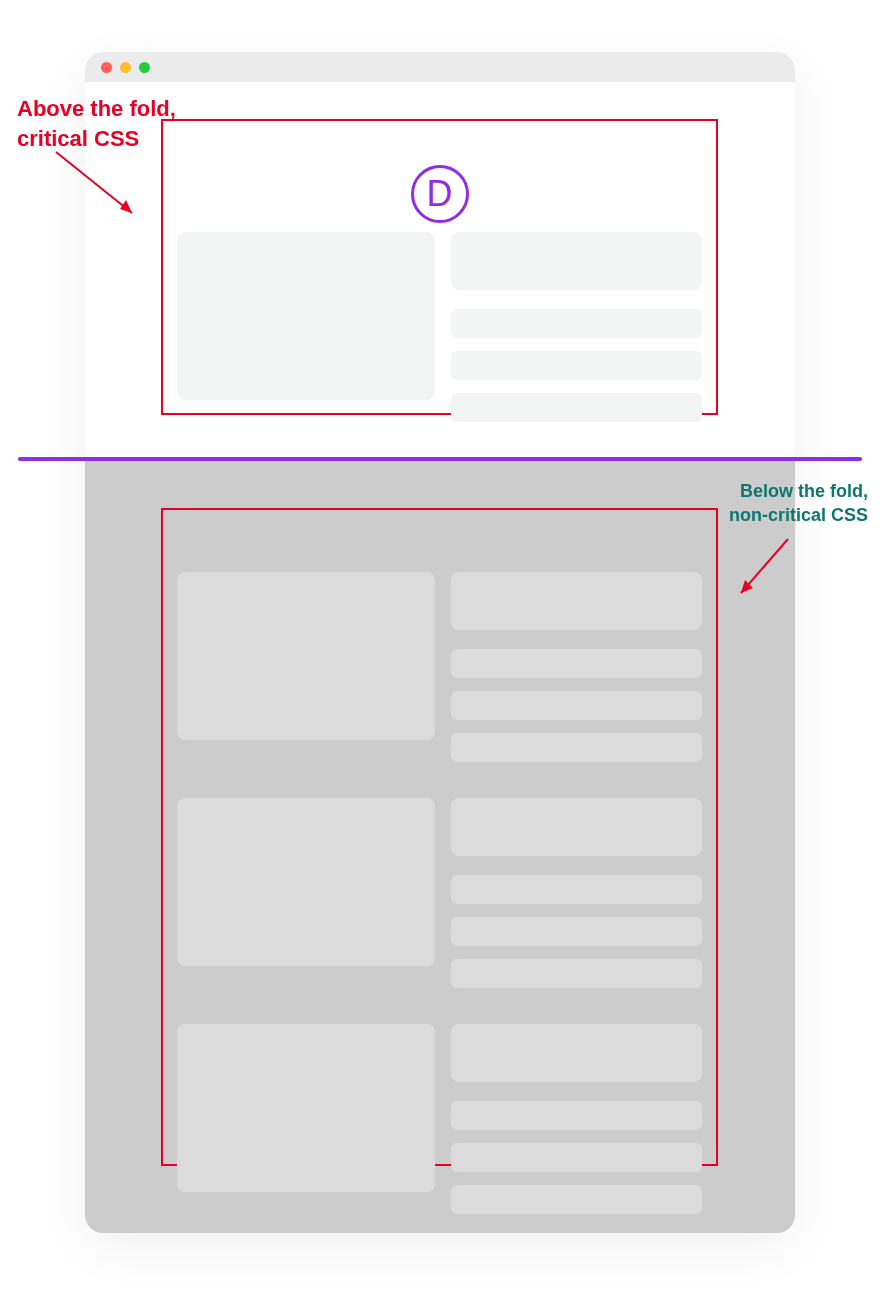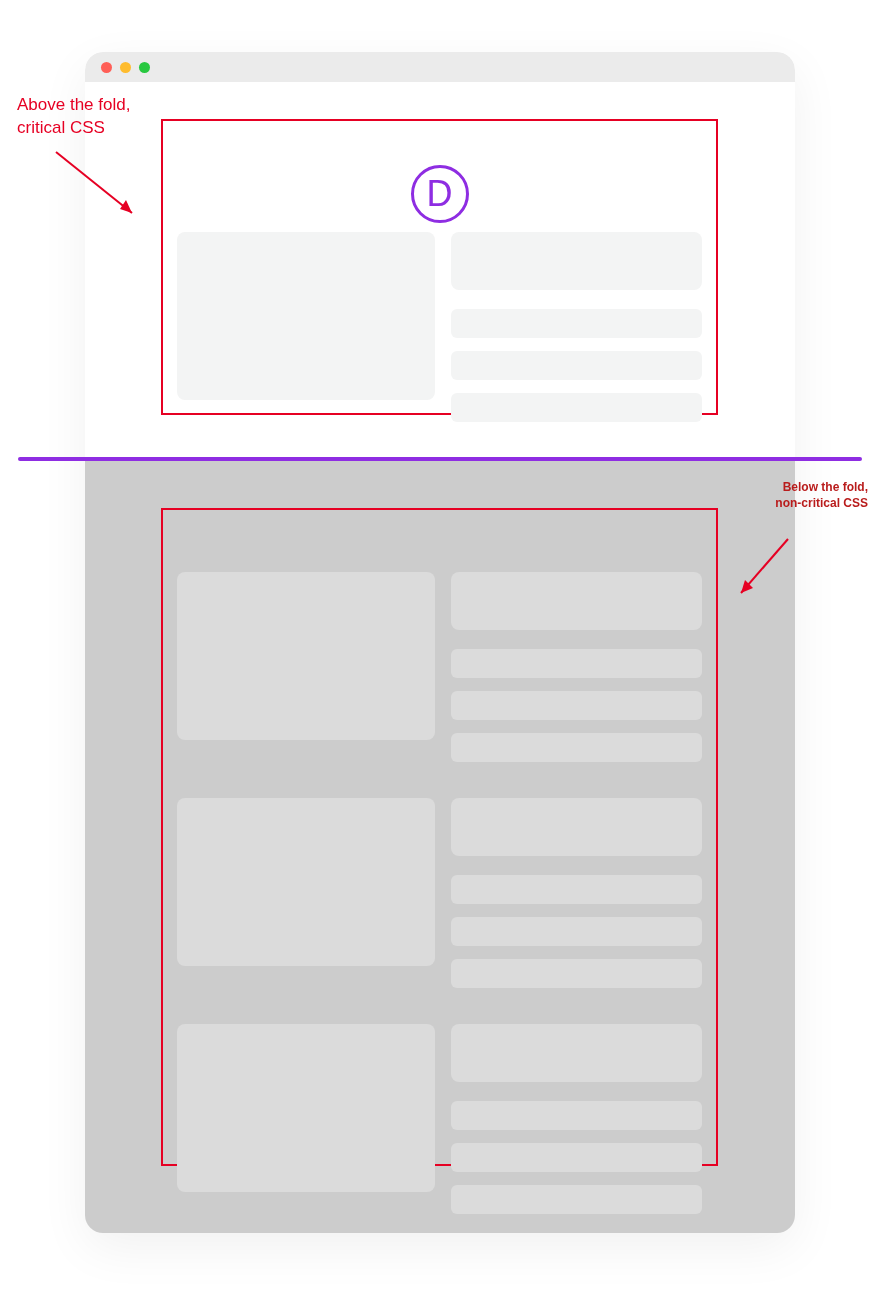--- a/index.html
+++ b/index.html
@@ -182,32 +182,32 @@
       height: 4px;
       background: #8e2de2;
       border-radius: 2px;
     }
     
     .annotation-above {
       position: absolute;
       top: 94px;
       left: 17px;
       color: #e60023;
-      font-weight: 400;
-      font-size: 17px;
+      font-weight: 700;
+      font-size: 22px;
       line-height: 1.35;
     }
     
     .annotation-below {
       position: absolute;
       top: 479px;
       right: 12px;
-      color: #b91c1c;
+      color: #0f766e;
       font-weight: 700;
-      font-size: 12px;
+      font-size: 18px;
       line-height: 1.35;
       text-align: right;
     }
     
     .arrow-above {
       position: absolute;
       top: 148px;
       left: 52px;
       width: 88px;
       height: 75px;

